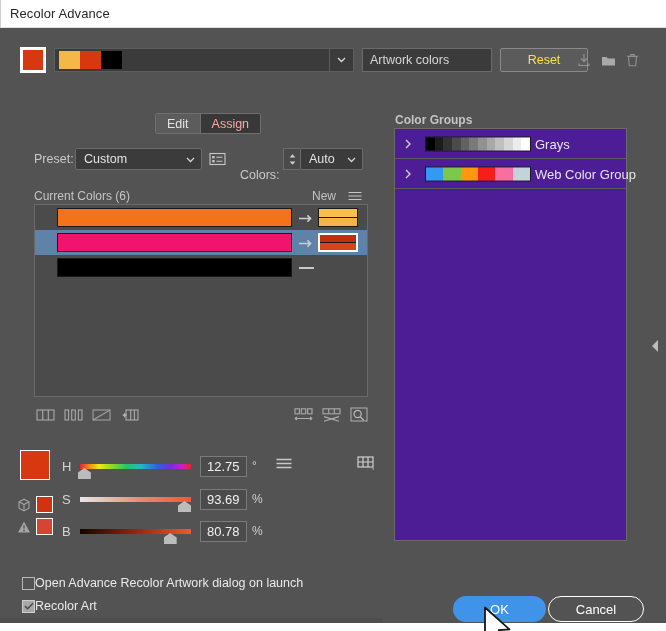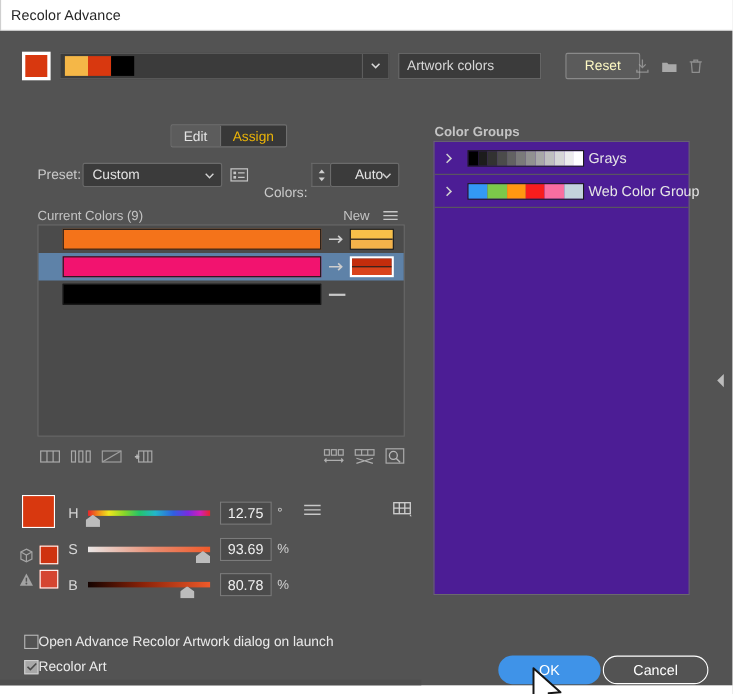--- a/index.html
+++ b/index.html
@@ -73,24 +73,24 @@
 
   .namefield {
     position: absolute; left: 362px; top: 20px;
     width: 130px; height: 24px;
     background: #3b3b3b; border: 1px solid #6b6b6b;
     color: #d6d6d6; font-size: 12.5px;
     display: flex; align-items: center; padding-left: 7px;
   }
   .resetbtn {
     position: absolute; left: 500px; top: 20px;
-    width: 68px; height: 24px;
+    width: 88px; height: 24px;
     background: #5b5b5b; border: 1px solid #8a8a8a; border-radius: 2px;
-    color: #fef9c3; font-size: 12.5px;
-    display: flex; align-items: center; justify-content: center; margin-left: 14px;
+    color: #fde047; font-size: 12.5px;
+    display: flex; align-items: center; justify-content: center;
   }
   .ticon {
     position: absolute; top: 23px; width: 18px; height: 18px;
     display: flex; align-items: center; justify-content: center;
     opacity: .62;
   }
   .ticon.save { left: 575px; }
   .ticon.folder { left: 599px; opacity: .82; }
   .ticon.trash { left: 623px; }
 
@@ -98,21 +98,21 @@
   .tabs {
     position: absolute; left: 155px; top: 85px;
     display: flex; height: 21px;
     border: 1px solid #6f6f6f; border-radius: 2px; overflow: hidden;
   }
   .tab {
     font-size: 12.5px; padding: 0 11px;
     display: flex; align-items: center;
     color: #e4e4e4; background: #5c5c5c;
   }
-  .tab.active { background: #383838; color: #eab308; }
+  .tab.active { background: #383838; color: #fca5a5; }
   .tab + .tab { border-left: 1px solid #6f6f6f; }
 
   
   .leftpanel { position: absolute; left: 0; top: 0; width: 383px; height: 595px; }
 
   .lbl { color: #c9c9c9; font-size: 12.5px; }
 
   .presetrow { position: absolute; left: 34px; top: 120px; height: 22px; }
   .presetrow .lbl { position: absolute; left: 0; top: 4px; }
   .selectbox {
@@ -132,21 +132,21 @@
     display: flex; align-items: center; justify-content: center;
   }
   .colorsrow { position: absolute; left: 240px; top: 120px; height: 22px; }
   .colorsrow .lbl { position: absolute; left: 0; top: 20px; }
   .stepper {
     position: absolute; left: 43px; top: 0;
     width: 17px; height: 22px;
     background: #4a4a4a; border: 1px solid #6b6b6b; border-right: none;
     display: flex; flex-direction: column; align-items: center; justify-content: center;
   }
-  #colors-select { position: absolute; left: 60px; top: 0; width: 63px; justify-content: center; }
+  #colors-select { position: absolute; left: 60px; top: 0; width: 63px; }
 
   .currentlbl { position: absolute; left: 34px; top: 161px; font-size: 12px; color: #c4c4c4; }
   .newlbl { position: absolute; left: 312px; top: 161px; font-size: 12px; color: #c4c4c4; }
   .hamb-small {
     position: absolute; left: 347px; top: 161px; width: 16px; height: 14px;
     display: flex; align-items: center; justify-content: center;
   }
 
   
   .colorlist {
@@ -395,21 +395,21 @@
         <div class="selectbox" id="colors-select">
           <span class="txt">Auto</span>
           <span class="cv">
             <svg width="9" height="6" viewBox="0 0 9 6">
                 <path d="M1 1l3.5 3.5L8 1" stroke="#d2d2d2" stroke-width="1.3" fill="none"></path>
               </svg>
           </span>
         </div>
       </div>
 
-      <div class="currentlbl">Current Colors (9)</div>
+      <div class="currentlbl">Current Colors (6)</div>
       <div class="newlbl">New</div>
       <div class="hamb-small">
         <svg width="14" height="10" viewBox="0 0 14 10">
           <path d="M0.5 1.5h13M0.5 5h13M0.5 8.5h13" stroke="#c8c8c8" stroke-width="1.2"></path>
         </svg>
       </div>
 
       <div class="colorlist" id="color-list">
           <div class="crow">
             <div class="cur" style="background: rgb(244, 115, 26);"></div>

